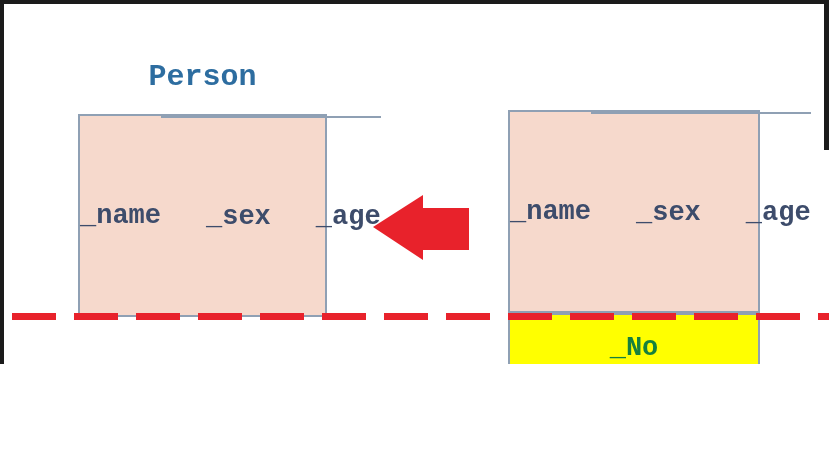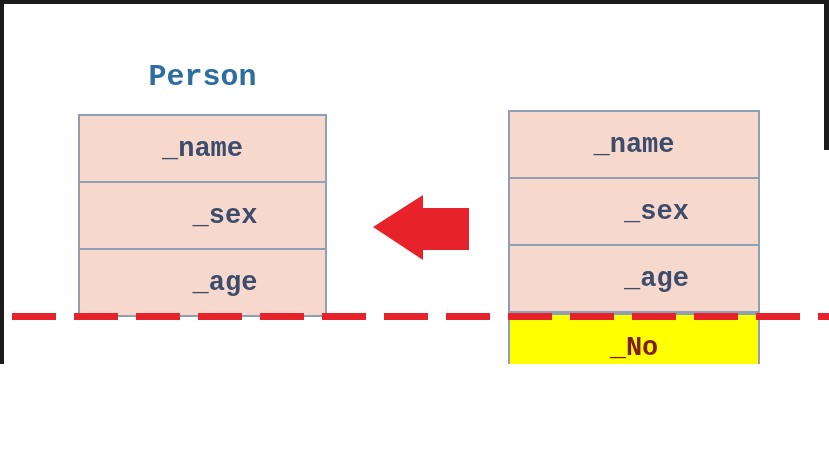--- a/index.html
+++ b/index.html
@@ -29,21 +29,21 @@
   .person-title  { left: 78px;  top: 60px; width: 249px; }
   .student-title { left: 508px; top: 55px; width: 252px; }
 
   
   .class-box {
     position: absolute;
     box-sizing: border-box;
     border: 2px solid #8fa0b4;
     background: #f6d9cc;
     display: flex;
-    flex-direction: column;
+    flex-direction: row;
     z-index: 1;
   }
   .person-box  { left: 78px;  top: 114px; width: 249px; height: 203px; }
   .student-box { left: 508px; top: 110px; width: 252px; height: 203px; }
   .field-row {
     flex: 1 1 0;
     display: flex;
     align-items: center;
     justify-content: center;
     font-weight: bold;
@@ -57,21 +57,21 @@
     position: absolute;
     left: 508px; top: 313px; width: 252px; height: 70px;
     box-sizing: border-box;
     border: 2px solid #8fa0b4;
     background: #ffff00;
     display: flex;
     align-items: center;
     justify-content: center;
     font-weight: bold;
     font-size: 27px;
-    color: #7f1d1d;
+    color: #15803d;
     z-index: 1;
   }
 
   
   .dashed-line {
     position: absolute;
     left: 12px; top: 313px;
     width: 817px; height: 7px;
     background: repeating-linear-gradient(90deg,
       #e8222b 0px, #e8222b 44px,

